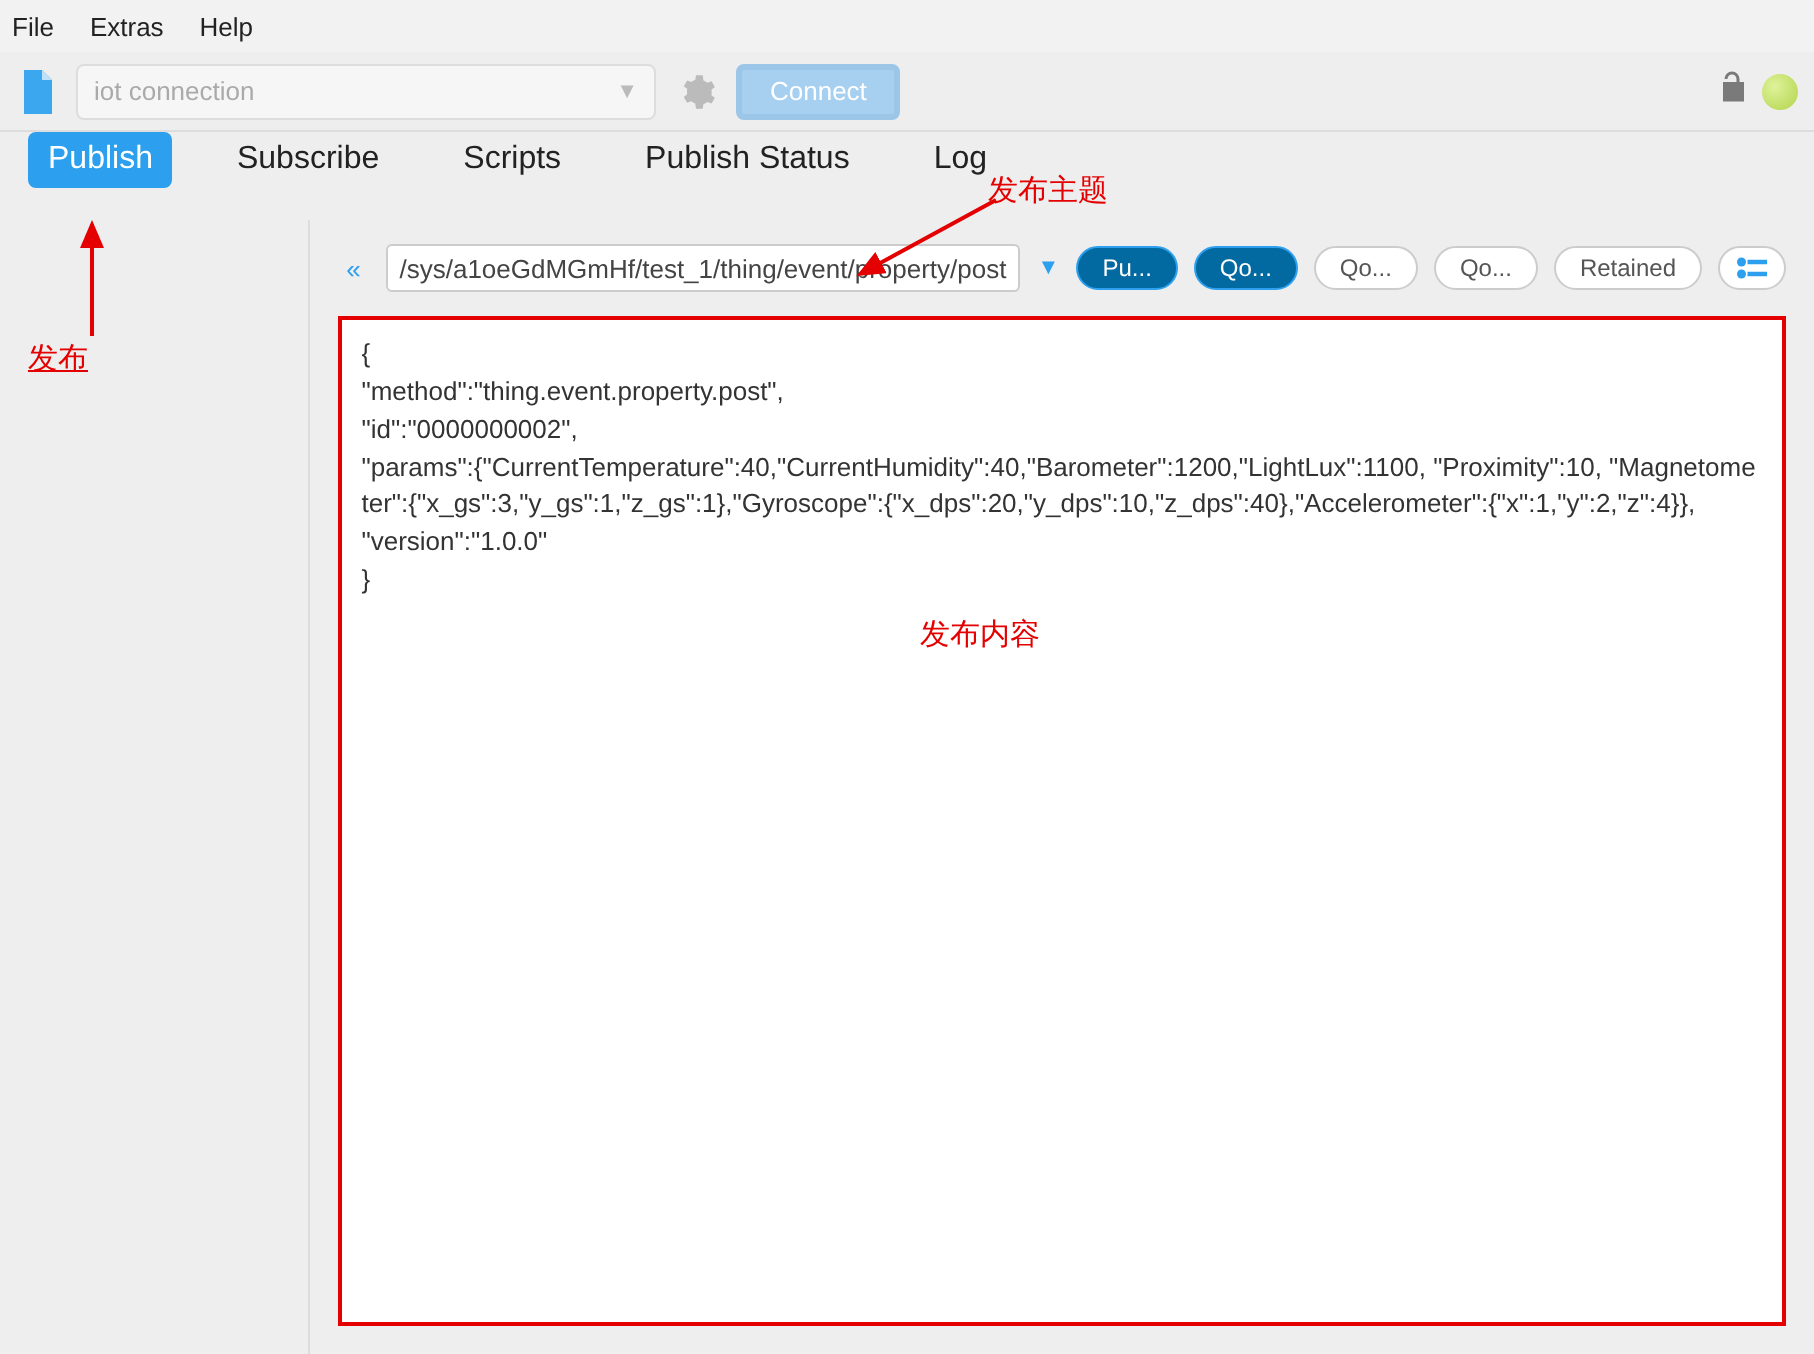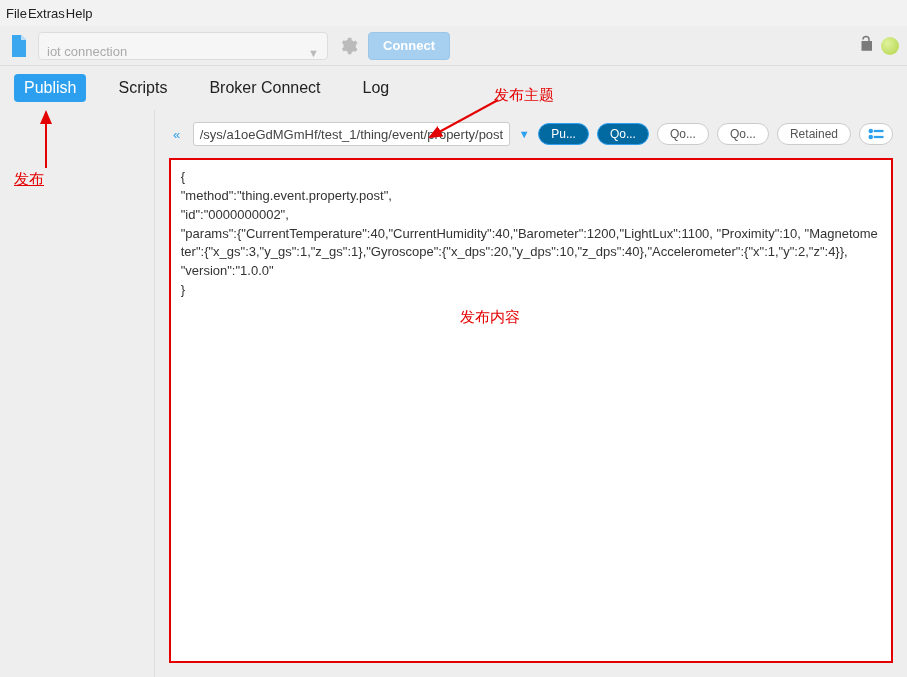--- a/index.html
+++ b/index.html
@@ -13,21 +13,21 @@
     overflow: hidden;
   }
   
   .menubar {
     height: 26px;
     background: #f2f2f2;
     display: flex;
     align-items: center;
     padding: 0 6px;
     font-size: 13px;
-    gap: 1px;
+    gap: 18px;
     color: #222;
   }
   .menubar span { cursor: default; }
   
   .toolbar {
     height: 40px;
     background: #eee;
     display: flex;
     align-items: center;
     padding: 0 8px;
@@ -39,40 +39,39 @@
     color: #3aa7ef;
     display: flex; align-items: center; justify-content: center;
   }
   .conn-select {
     flex: 0 0 290px;
     height: 28px;
     background: #f6f6f6;
     border: 1px solid #ddd;
     border-radius: 4px;
     display: flex;
-    align-items: flex-end;
+    align-items: center;
     padding: 0 8px;
     color: #aaa;
     justify-content: space-between;
   }
   .caret-gray { color: #bbb; font-size: 11px; }
   .gear-icon {
     width: 24px; height: 24px; color: #bbb;
     display: flex; align-items: center; justify-content: center;
   }
   .btn {
     height: 28px;
     border-radius: 4px;
-    border: 1px solid #14532d;
+    border: 3px solid #14532d;
     background: #fff;
     padding: 0 14px;
     font-size: 13px;
     display: inline-flex; align-items: center; justify-content: center;
     cursor: pointer;
-    font-weight: bold;
   }
   .btn-primary {
     background: #a7d0f0;
     border-color: #9cc6e8;
     color: #fff;
   }
   .tb-right {
     margin-left: auto;
     display: flex;
     align-items: center;
@@ -81,21 +80,21 @@
   .lock-icon { color: #888; }
   .status-dot {
     width: 18px; height: 18px; border-radius: 50%;
     background: radial-gradient(circle at 35% 35%, #dff29a, #b2d44a);
   }
   
   .tabs {
     height: 44px;
     background: #eee;
     display: flex;
-    align-items: center;
+    align-items: flex-start;
     padding: 0 14px;
     gap: 22px;
     font-size: 16px;
     color: #222;
     position: relative;
   }
   .tab {
     padding: 5px 10px;
     border-radius: 4px;
     cursor: pointer;
@@ -240,22 +239,23 @@
       <svg width="18" height="18" viewBox="0 0 24 24">
           <path fill="#7a7a7a" d="M17 8V6a5 5 0 00-10 0h2a3 3 0 016 0v2H6v13h14V8z"></path>
         </svg>
     </span>
     <span class="status-dot"></span>
   </div>
 </div>
 
 <div class="tabs">
   <div class="tab active">Publish</div>
+  <div class="tab">Subscribe</div>
   <div class="tab">Scripts</div>
-  <div class="tab">Broker Connect</div>
+  <div class="tab">Publish Status</div>
   <div class="tab">Log</div>
 </div>
 
 <div class="main">
   <div class="left-pane"></div>
   <div class="right-pane">
     <div class="topic-row">
       <span class="dbl-chevron">«</span>
       <div class="topic-input">
         <span>/sys/a1oeGdMGmHf/test_1/thing/event/property/post</span>

